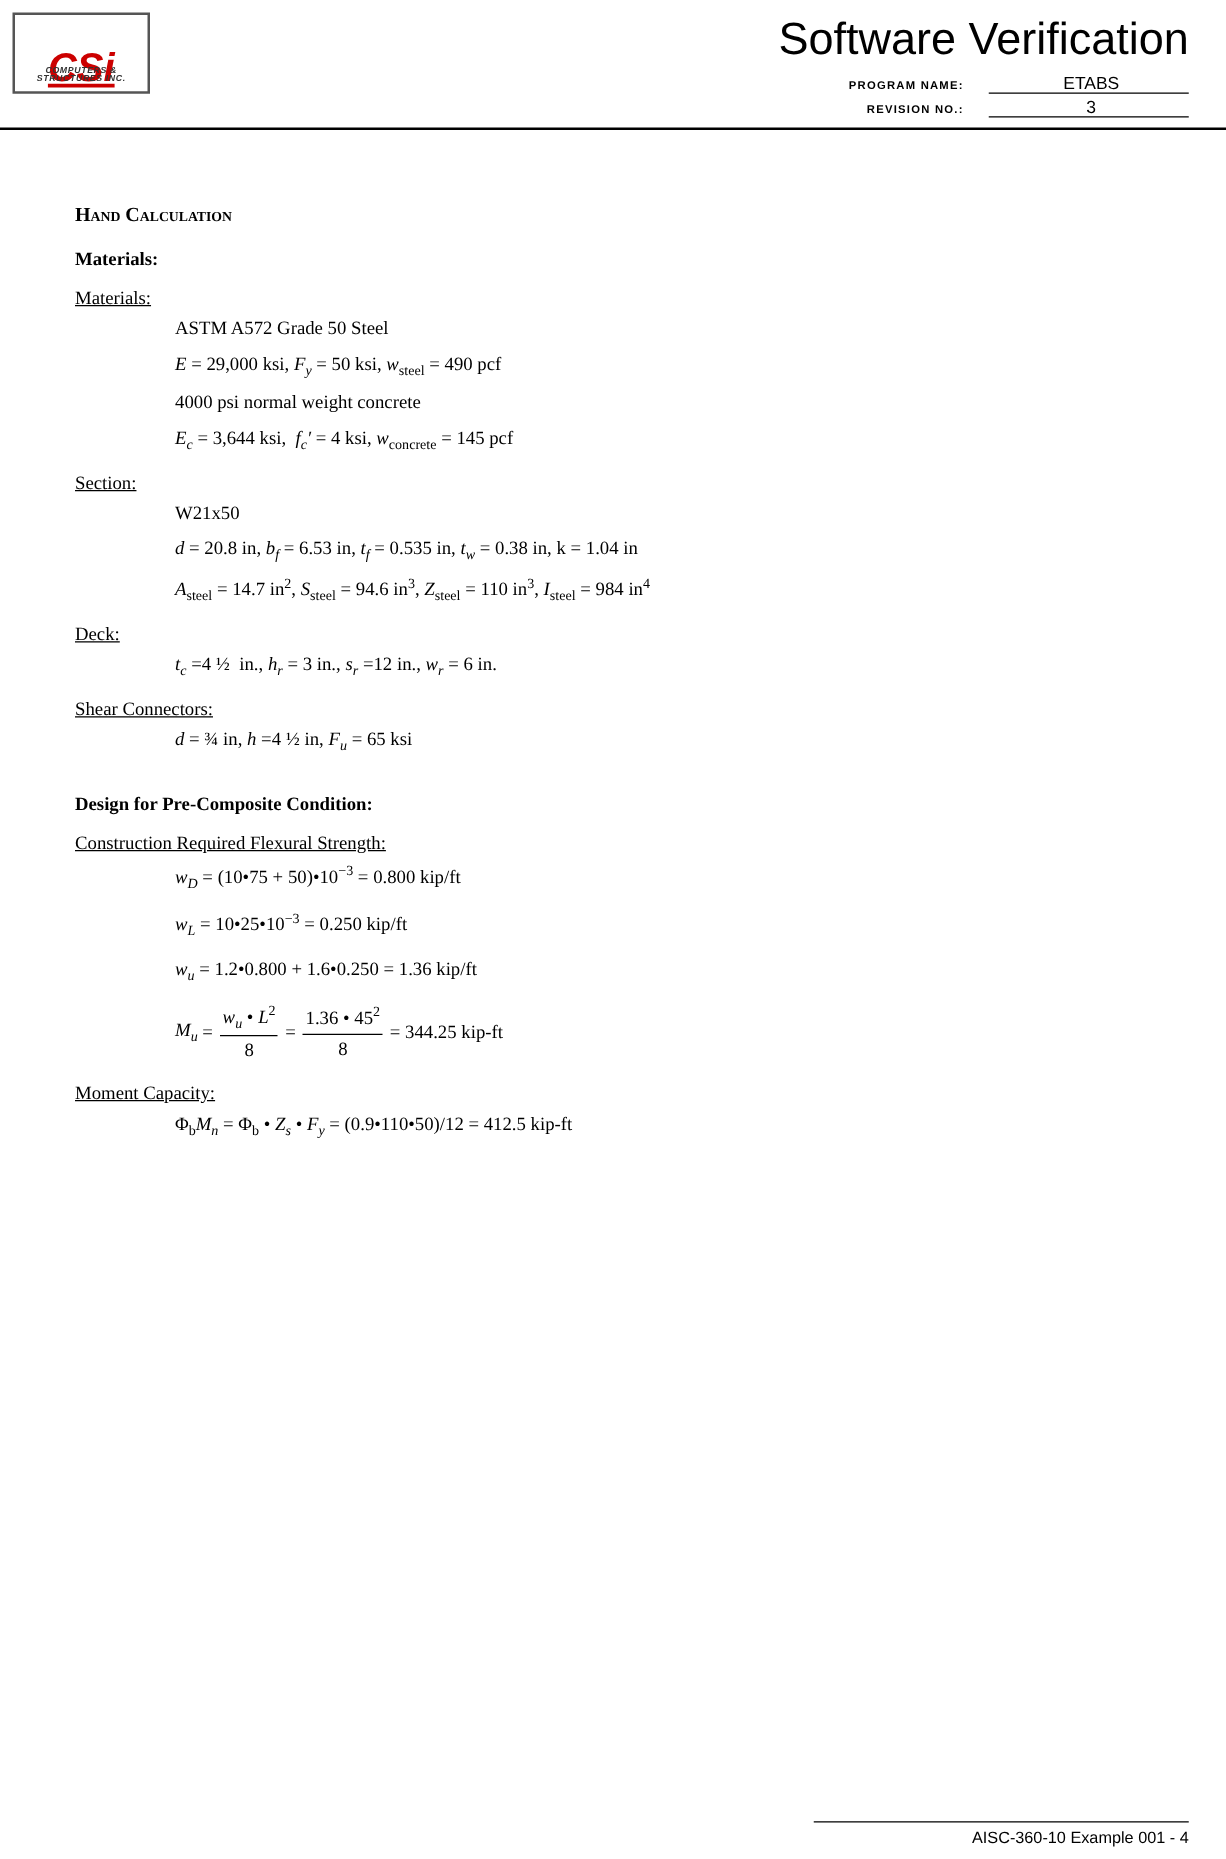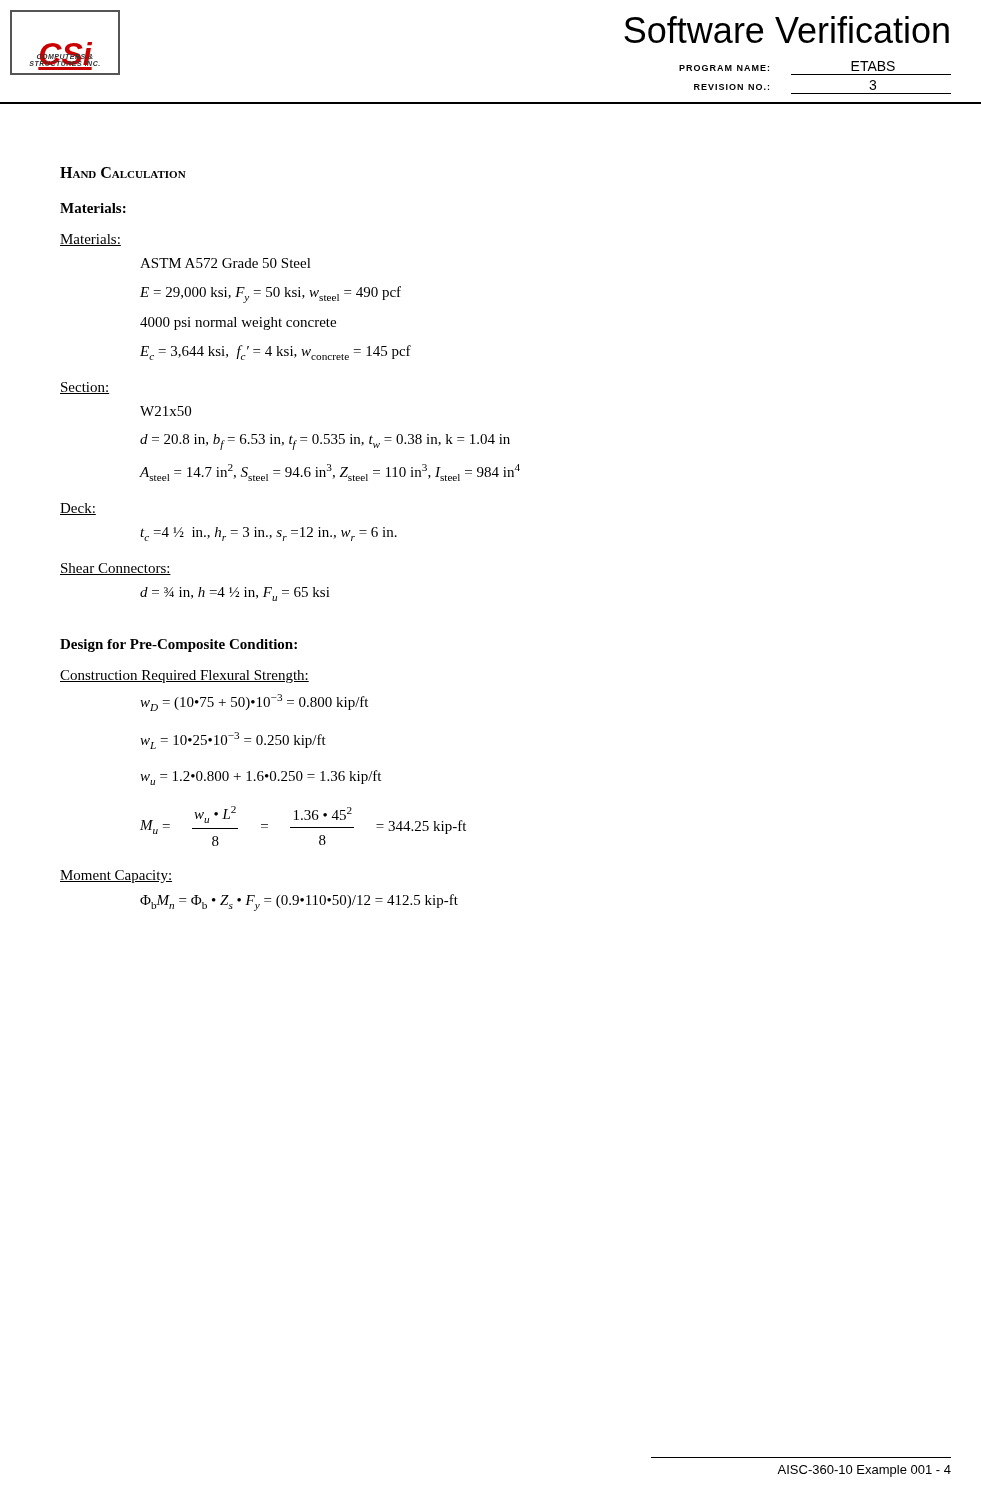--- a/index.html
+++ b/index.html
@@ -135,21 +135,21 @@
     .math-line {
       margin-bottom: 10px;
       line-height: 1.6;
     }
     
     .fraction {
       display: inline-flex;
       flex-direction: column;
       align-items: center;
       vertical-align: middle;
-      margin: 0 18px;
+      margin: 0 2px;
     }
     .fraction .num {
       border-bottom: 1px solid #000;
       padding: 0 2px;
       text-align: center;
     }
     .fraction .den {
       padding: 0 2px;
       text-align: center;
     }

